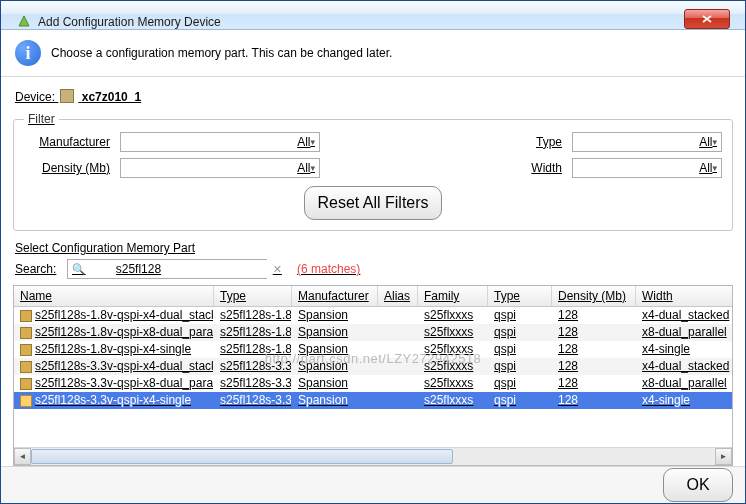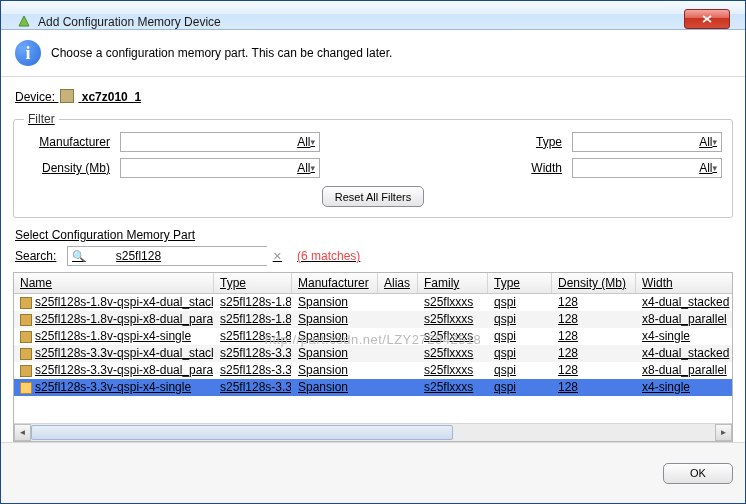--- a/index.html
+++ b/index.html
@@ -14,48 +14,48 @@
   .device-row{padding:4px 2px 8px 2px;}
   .chip-icon{display:inline-block;width:12px;height:12px;background:#c9b27a;border:1px solid #8a7a4a;margin:0 4px -2px 2px;}
   fieldset{border:1px solid #c8c8c8;border-radius:3px;margin:0 0 8px 0;padding:6px 10px 10px 10px;}
   legend{padding:0 4px;color:#333;}
   .filter-grid{display:grid;grid-template-columns:90px 200px 1fr 60px 150px;row-gap:6px;column-gap:6px;align-items:center;}
   .filter-grid label{text-align:right;padding-right:4px;}
   .underline{text-decoration:underline;}
   select,.combo{height:20px;border:1px solid #abadb3;background:#fff;font-size:12px;padding:0 4px;box-sizing:border-box;width:100%;display:flex;align-items:center;justify-content:flex-end;cursor:pointer;}
   .combo .arrow{font-size:9px;color:#555;}
   .reset-row{text-align:center;margin-top:8px;}
-  button.std{height:21px;padding:0 12px;border:1px solid #8a8f96;background:linear-gradient(to bottom,#fefefe,#e4e4e4);border-radius:5px;cursor:pointer;font-size:11px;}
+  button.std{height:34px;padding:0 12px;border:1px solid #8a8f96;background:linear-gradient(to bottom,#fefefe,#e4e4e4);border-radius:10px;cursor:pointer;font-size:16px;}
   .section-label{margin:2px 2px 4px 2px;}
   .search-row{display:flex;align-items:center;gap:6px;margin:0 2px 6px 2px;}
   .search-row label{min-width:46px;}
   .search-box{display:flex;align-items:center;border:1px solid #abadb3;height:20px;width:200px;background:#fff;padding:0 4px;box-sizing:border-box;}
   .search-box input{border:none;outline:none;flex:1;font-size:12px;height:16px;margin-left:25px;}
   .mag{color:#aaa;font-size:11px;margin-right:3px;}
   .clear{color:#999;font-size:11px;cursor:pointer;}
   .matches{color:#ef4444;margin-left:24px;}
   .table-wrap{flex:1;border:1px solid #b8b8b8;overflow:hidden;display:flex;flex-direction:column;min-height:0;position:relative;}
   .thead,.trow{display:grid;grid-template-columns:200px 78px 86px 40px 70px 64px 84px 100px;}
   .thead{background:linear-gradient(to bottom,#fdfdfd,#ebebeb);border-bottom:1px solid #c8c8c8;}
   .thead .th{padding:3px 6px;border-right:1px solid #d6d6d6;white-space:nowrap;overflow:hidden;cursor:pointer;}
   .tbody{flex:1;overflow:auto;background:#fff;}
   .trow{height:17px;line-height:17px;}
   .trow:nth-child(even){background:#f4f4f4;}
   .trow .td{padding:0 6px;white-space:nowrap;overflow:hidden;border-right:1px solid transparent;}
-  .trow.selected{background:#4a7ce8;color:#000000;}
+  .trow.selected{background:#4a7ce8;color:#ffffff;}
   .trow .td.first{display:flex;align-items:center;gap:3px;}
   .mem-icon{width:10px;height:10px;background:#d9ad4f;border:1px solid #9a7a30;flex-shrink:0;}
   .trow.selected .mem-icon{background:#ffcf6f;border-color:#b88a30;}
   .hscroll{height:17px;background:#f0f0f0;border-top:1px solid #d6d6d6;position:relative;}
   .hscroll .track{position:absolute;left:17px;right:17px;top:0;bottom:0;background:#ececec;}
   .hscroll .thumb{position:absolute;left:17px;width:420px;top:1px;bottom:1px;background:linear-gradient(to bottom,#e8eef7,#cfdcef);border:1px solid #9fb6d4;border-radius:2px;}
   .hscroll .btn{position:absolute;top:0;width:17px;height:17px;background:linear-gradient(to bottom,#f8f8f8,#dcdcdc);border:1px solid #bdbdbd;box-sizing:border-box;display:flex;align-items:center;justify-content:center;font-size:8px;color:#555;cursor:pointer;}
   .hscroll .btn.left{left:0;}
   .hscroll .btn.right{right:0;}
-  .footer{height:36px;border-top:1px solid #d9d9d9;display:flex;align-items:center;justify-content:flex-end;gap:17px;padding:12px 12px;background:#f6f6f6;}
+  .footer{height:36px;border-top:1px solid #d9d9d9;display:flex;align-items:center;justify-content:flex-end;gap:17px;padding:0 12px;background:#f6f6f6;}
   .wm-url{position:absolute;top:50%;left:50%;transform:translate(-50%,-170%);color:#bbb;font-size:13px;pointer-events:none;letter-spacing:.5px;}
 </style>
 </head>
 <body>
 
 <div class="window">
   <div class="titlebar">
     <span class="icon">
       <svg width="14" height="14" viewBox="0 0 14 14">
           <path d="M2 12 L7 2 L12 12 Z" fill="#7bbf4a" stroke="#4a8a2a"></path>

